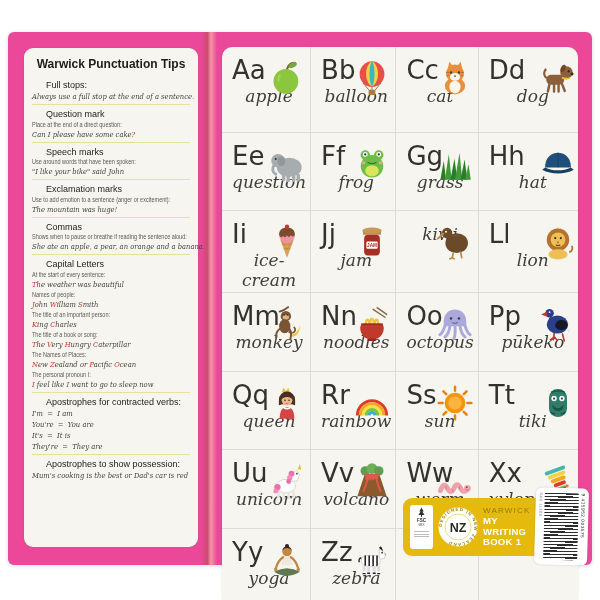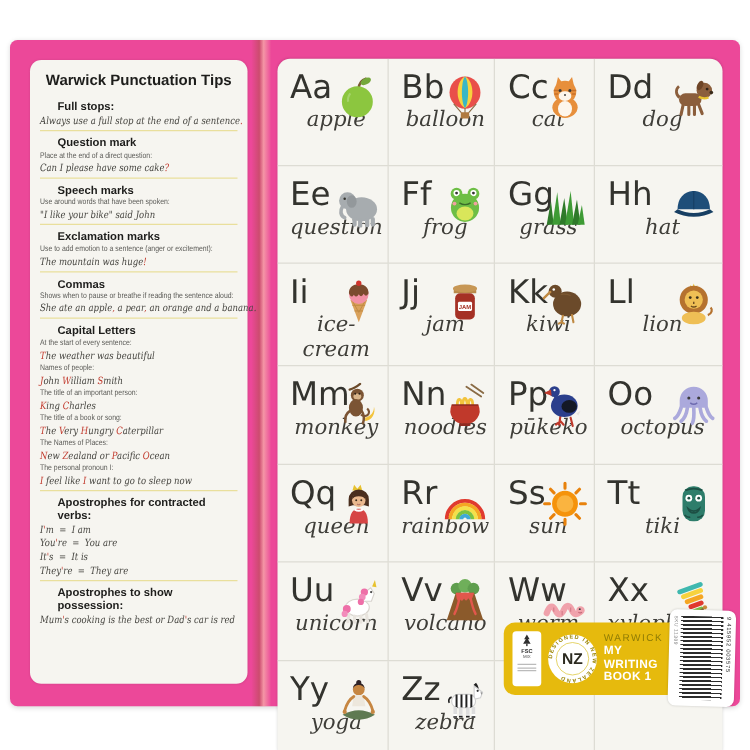--- a/index.html
+++ b/index.html
@@ -9,21 +9,21 @@
         border-radius:6px;box-shadow:0 1px 4px rgba(0,0,0,.15);}
   #spine{position:absolute;left:193px;top:0;width:16px;height:100%;
          background:linear-gradient(90deg,rgba(120,85,0,0) 0%,rgba(120,85,0,.28) 40%,
                     rgba(255,244,180,.45) 62%,rgba(120,85,0,0) 100%);}
   
   #tips-panel{position:absolute;left:16px;top:16px;width:174px;height:499px;background:#F6F5F0;
               border-radius:9px;padding:7px 8px;box-sizing:border-box;box-shadow:0 0 2px rgba(0,0,0,.12);}
   .tips-title{font-size:12px;font-weight:bold;color:#1d1d1b;text-align:center;margin:2px 0 5px;}
   .sec{padding-top:3px;margin-top:3px;}
   .sec + .sec{border-top:1px solid #E9DF9C;}
-  .sec-h{font-size:9px;font-weight:bold;color:#1d1d1b;margin:1px 0 1px;padding-left:14px;}
+  .sec-h{font-size:9px;font-weight:normal;color:#1d1d1b;margin:1px 0 1px;padding-left:14px;}
   .line{white-space:nowrap;transform:scaleX(.85);transform-origin:0 50%;}
   .line-plain{font-size:6.5px;color:#5a5a56;margin:1.5px 0;}
   .line-hand{font-size:8px;font-family:"DejaVu Serif",serif;font-style:italic;color:#45443f;margin:2px 0;}
   .red{color:#C23B2E;}
   
   #chart-panel{position:absolute;left:214px;top:15px;width:356px;height:560px;background:#F6F5F0;
                border-radius:10px;overflow:hidden;box-shadow:0 0 2px rgba(0,0,0,.12);}
   #alpha-grid{display:grid;grid-template-columns:repeat(4,1fr);grid-template-rows:86px repeat(6,1fr);
               width:100%;height:100%;}
   .cell{position:relative;padding:10px 4px 2px 10px;box-sizing:border-box;
@@ -238,21 +238,20 @@
             <div class="word">jam</div>
             <span class="icon"><svg viewBox="0 0 32 32" width="100%" height="100%">
                 <path d="M8 6.5 a8 2.8 0 0 1 16 0 v3 h-16 Z" fill="#B98A4A"></path>
                 <ellipse cx="16" cy="6" rx="8.6" ry="2.8" fill="#C79755"></ellipse>
                 <rect x="9" y="9.5" width="14" height="18.5" rx="3.5" fill="#A53125"></rect>
                 <rect x="11" y="15.5" width="10" height="6.5" rx="1" fill="#fff"></rect>
                 <text x="16" y="20.3" text-anchor="middle" font-size="4.2" font-weight="bold" fill="#A53125" font-family="Liberation Sans,sans-serif">JAM</text>
               </svg></span>
           </div>
           <div class="cell">
-            <div class="letters">Kk</div>
             <div class="word">kiwi</div>
             <span class="icon"><svg viewBox="0 0 32 32" width="100%" height="100%">
                 <ellipse cx="17.5" cy="17" rx="10" ry="8.8" fill="#6B4A2A"></ellipse>
                 <path d="M11 11 q4-2 9 0" stroke="#7d5933" stroke-width=".8" fill="none"></path>
                 <circle cx="9" cy="8" r="4.6" fill="#6B4A2A"></circle>
                 <circle cx="8" cy="6.8" r=".9" fill="#fff"></circle>
                 <path d="M5.5 8.5 L0.8 13" stroke="#C08A43" stroke-width="1.7" stroke-linecap="round"></path>
                 <path d="M14.5 25.5 l-1 4.5 m0 0 l-2 1 m2-1 l1.8 1 M21 25 l1 5" stroke="#C08A43" stroke-width="1.5" stroke-linecap="round"></path>
               </svg></span>
           </div>
@@ -290,42 +289,42 @@
             <div class="word">noodles</div>
             <span class="icon"><svg viewBox="0 0 32 32" width="100%" height="100%">
                 <path d="M17 3 L27.5 10 M20.5 1.5 L29 7.5" stroke="#8a6b45" stroke-width="1.3" stroke-linecap="round"></path>
                 <path d="M10.5 16 C10.5 10 13.5 11.5 13.5 16 M14.5 16 C14.5 9 17.5 10.5 17.5 16 M18.5 16 C18.5 10 21.5 11.5 21.5 16" stroke="#F2C33C" stroke-width="2" fill="none"></path>
                 <path d="M6.5 16 h19 A9.5 9.5 0 0 1 16 29.5 A9.5 9.5 0 0 1 6.5 16 Z" fill="#C0392B"></path>
                 <path d="M6.5 16 h19" stroke="#8e2a20" stroke-width="1.2"></path>
                 <rect x="12" y="29" width="8" height="2" rx="1" fill="#8e2a20"></rect>
               </svg></span>
           </div>
           <div class="cell">
+            <div class="letters">Oo</div>
+            <div class="word">octopus</div>
+            <span class="icon"><svg viewBox="0 0 32 32" width="100%" height="100%">
+                <path d="M6 13 a10 10 0 0 1 20 0 v5 h-20 Z" fill="#ABA9DC"></path>
+                <path d="M7 18 q-2 6 -4.5 7.5 M11.5 18 q-1 7 -4.5 9.5 M16 18 q.5 8 -1 11 M20.5 18 q1 7 4.5 9.5 M25 18 q2 6 4.5 7.5" stroke="#ABA9DC" stroke-width="2.6" fill="none" stroke-linecap="round"></path>
+                <circle cx="12.5" cy="11" r="1.1" fill="#3a3a3a"></circle>
+                <circle cx="19.5" cy="11" r="1.1" fill="#3a3a3a"></circle>
+                <path d="M13.5 14.5 q2.5 2 5 0" stroke="#6e6bb0" stroke-width="1" fill="none"></path>
+              </svg></span>
+          </div>
+          <div class="cell">
             <div class="letters">Pp</div>
             <div class="word">pūkeko</div>
             <span class="icon"><svg viewBox="0 0 32 32" width="100%" height="100%">
                 <path d="M20 25 l1.5 6 M12.8 23.5 l-1 6.5 m1-2.5 l-3.2 2.5 m3.2-2.5 l2.2 2.5" stroke="#C0392B" stroke-width="1.5" stroke-linecap="round"></path>
                 <ellipse cx="15.5" cy="16.5" rx="9.5" ry="8" fill="#2B3F8C"></ellipse>
                 <ellipse cx="19" cy="17" rx="5.5" ry="4.5" fill="#141926"></ellipse>
                 <path d="M24 22 l3-2 -1.5 3.5 Z" fill="#E8E4DC"></path>
                 <circle cx="8.5" cy="6.5" r="3.8" fill="#2B3F8C"></circle>
                 <path d="M9.5 9 C7.5 11 7 13 8 15.5 L13 13 Z" fill="#2B3F8C"></path>
                 <path d="M6 5 L1 7.5 L6.5 9.5 Z" fill="#C0392B"></path>
                 <circle cx="8.5" cy="5.5" r=".8" fill="#fff"></circle>
-              </svg></span>
-          </div>
-          <div class="cell">
-            <div class="letters">Oo</div>
-            <div class="word">octopus</div>
-            <span class="icon"><svg viewBox="0 0 32 32" width="100%" height="100%">
-                <path d="M6 13 a10 10 0 0 1 20 0 v5 h-20 Z" fill="#ABA9DC"></path>
-                <path d="M7 18 q-2 6 -4.5 7.5 M11.5 18 q-1 7 -4.5 9.5 M16 18 q.5 8 -1 11 M20.5 18 q1 7 4.5 9.5 M25 18 q2 6 4.5 7.5" stroke="#ABA9DC" stroke-width="2.6" fill="none" stroke-linecap="round"></path>
-                <circle cx="12.5" cy="11" r="1.1" fill="#3a3a3a"></circle>
-                <circle cx="19.5" cy="11" r="1.1" fill="#3a3a3a"></circle>
-                <path d="M13.5 14.5 q2.5 2 5 0" stroke="#6e6bb0" stroke-width="1" fill="none"></path>
               </svg></span>
           </div>
           <div class="cell">
             <div class="letters">Qq</div>
             <div class="word">queen</div>
             <span class="icon"><svg viewBox="0 0 32 32" width="100%" height="100%">
                 <path d="M11.5 6.5 l1.2-4 2.3 2.8 2.3-2.8 1.2 4 z" fill="#E8C22E"></path>
                 <path d="M8.8 13 a7.2 7.2 0 0 1 14.4 0 v5 l-3-1 h-8.4 l-3 1 Z" fill="#4A2E1E"></path>
                 <circle cx="16" cy="13.5" r="4.8" fill="#EAB88E"></circle>
                 <path d="M11.2 13 a4.8 4.8 0 0 1 9.6 0 q-1.2-2.4-4.8-2.4 q-3.6 0-4.8 2.4 Z" fill="#4A2E1E"></path>

